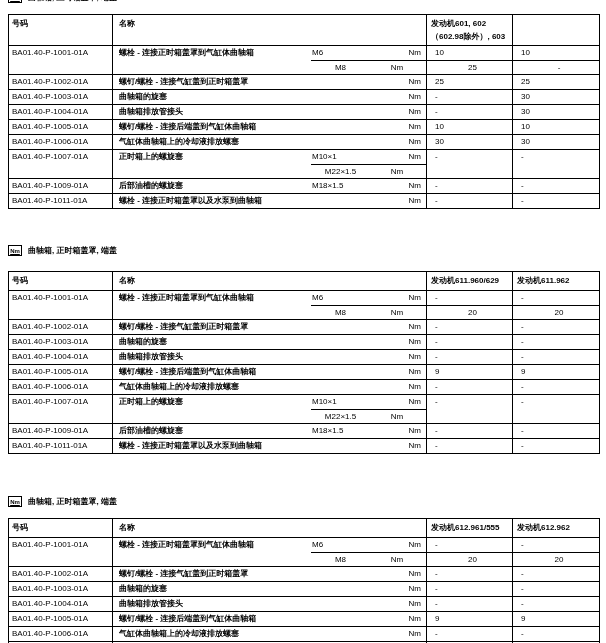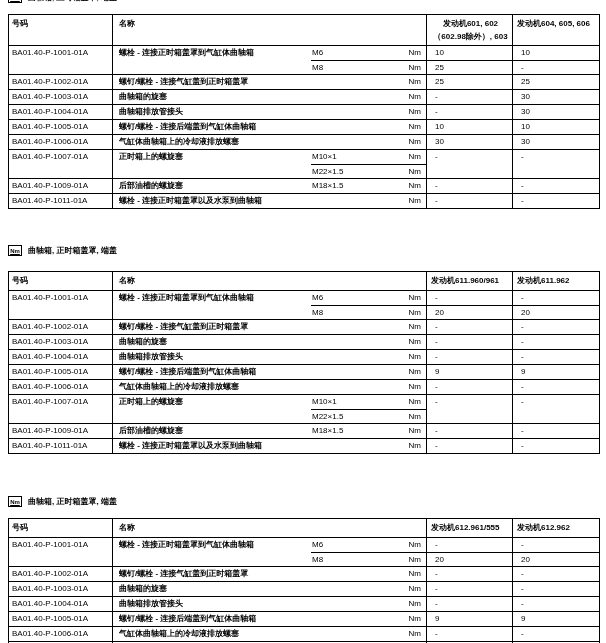--- a/index.html
+++ b/index.html
@@ -50,39 +50,38 @@
   .bc {
     line-height: 12px; padding: 1px 2px;
     overflow: hidden; white-space: nowrap;
   }
   .code-cell { border-right: 1px solid #000; padding-left: 3px; }
   .name-cell { padding-left: 6px; font-weight: bold; }
   .thread-cell { padding-left: 1px; }
   .unit-cell { text-align: right; padding-right: 5px; border-right: 1px solid #000; }
   .val-cell { padding-left: 8px; }
   .val-cell.first { border-right: 1px solid #000; }
-  .subsep { border-top: 1px solid #000; }
+  .subsep { border-top: 1px solid #000; text-align: center; }
 </style>
 </head>
 <body>
 
 <div class="page">
 
   <div class="heading" style="top:-8px">
     <span class="nm-icon">Nm</span>
     <span>曲轴箱, 正时箱盖罩, 端盖</span>
   </div>
 
   <div class="ttable" style="top:14px">
       <div class="trow hdr tall">
         <div class="hc code-h" style="grid-column: 1;">号码</div>
         <div class="hc name-h" style="grid-column: 2 / span 3;">名称</div>
-        <div class="hc eng-h mid" style="grid-column: 5; text-align: center;">发动机601, 602
+        <div class="hc eng-h mid" style="grid-column: 5;">发动机601, 602
 （602.98除外）, 603</div>
-        <div class="hc eng-h" style="grid-column: 6;">发动机604, 605, 606</div>
       </div>
       <div class="trow">
         <div class="bc code-cell" style="grid-area: 1 / 1 / span 2;">BA01.40-P-1001-01A</div>
         <div class="bc name-cell" style="grid-area: 1 / 2 / span 2;">螺栓 - 连接正时箱盖罩到气缸体曲轴箱</div>
         <div class="bc thread-cell" style="grid-area: 1 / 3;">M6</div>
         <div class="bc unit-cell" style="grid-area: 1 / 4;">Nm</div>
         <div class="bc val-cell first" style="grid-area: 1 / 5;">10</div>
         <div class="bc val-cell" style="grid-area: 1 / 6;">10</div>
         <div class="bc thread-cell subsep" style="grid-area: 2 / 3;">M8</div>
         <div class="bc unit-cell subsep" style="grid-area: 2 / 4;">Nm</div>
@@ -159,21 +158,21 @@
 
   <div class="heading" style="top:245px">
     <span class="nm-icon">Nm</span>
     <span>曲轴箱, 正时箱盖罩, 端盖</span>
   </div>
 
   <div class="ttable" style="top:271px">
       <div class="trow hdr">
         <div class="hc code-h" style="grid-column: 1;">号码</div>
         <div class="hc name-h" style="grid-column: 2 / span 3;">名称</div>
-        <div class="hc eng-h mid" style="grid-column: 5;">发动机611.960/961</div>
+        <div class="hc eng-h mid" style="grid-column: 5;">发动机611.960/629</div>
         <div class="hc eng-h" style="grid-column: 6;">发动机611.962</div>
       </div>
       <div class="trow">
         <div class="bc code-cell" style="grid-area: 1 / 1 / span 2;">BA01.40-P-1001-01A</div>
         <div class="bc name-cell" style="grid-area: 1 / 2 / span 2;">螺栓 - 连接正时箱盖罩到气缸体曲轴箱</div>
         <div class="bc thread-cell" style="grid-area: 1 / 3;">M6</div>
         <div class="bc unit-cell" style="grid-area: 1 / 4;">Nm</div>
         <div class="bc val-cell first" style="grid-area: 1 / 5;">-</div>
         <div class="bc val-cell" style="grid-area: 1 / 6;">-</div>
         <div class="bc thread-cell subsep" style="grid-area: 2 / 3;">M8</div>

